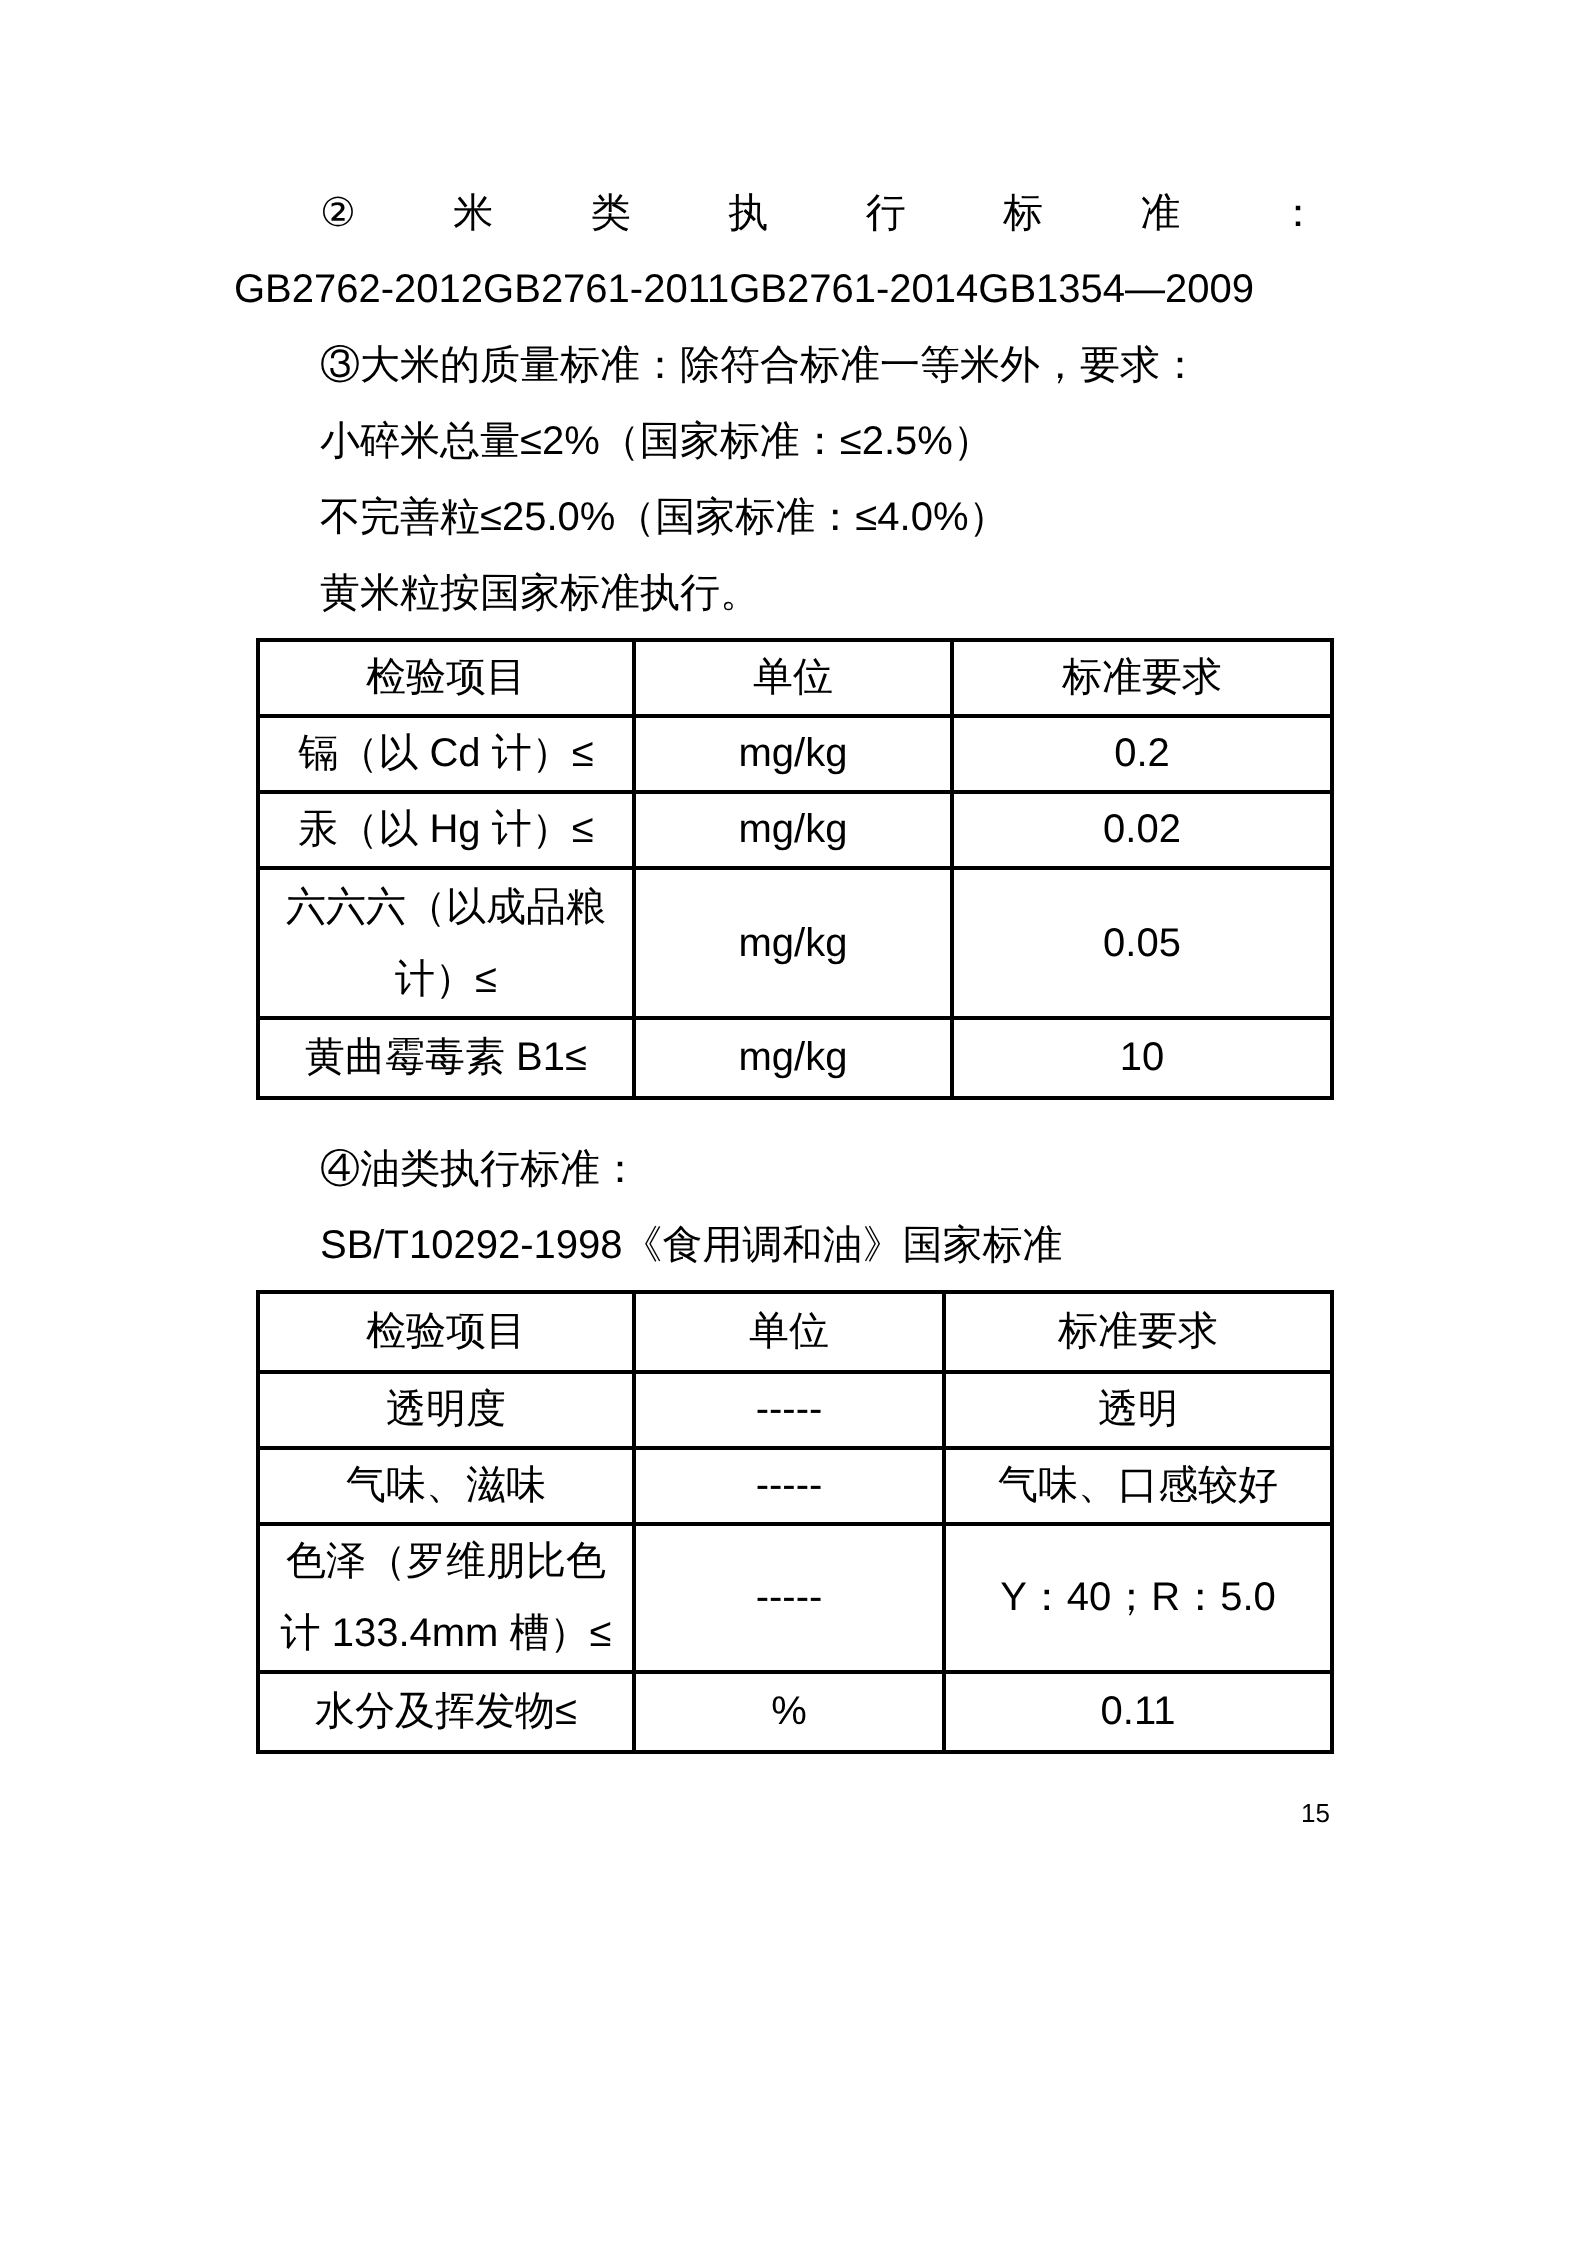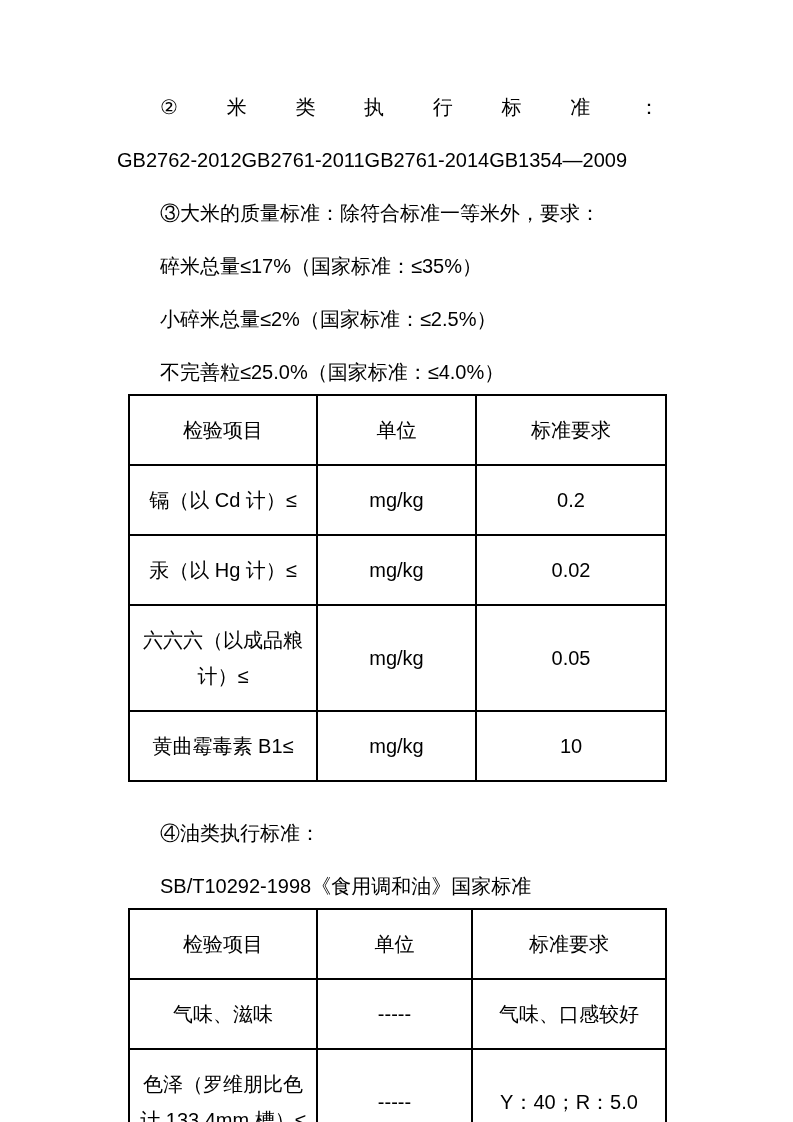--- a/index.html
+++ b/index.html
@@ -16,21 +16,20 @@
     box-sizing: border-box;
     padding: 88px 128px 0 117px;
     font-family: "Liberation Sans", serif;
     color: #000000;
     font-size: 20px;
     overflow: hidden;
   }
   .line {
     line-height: 38px;
     white-space: nowrap;
-    margin-top: 15px;
   }
   .indent {
     padding-left: 43px;
   }
   
   .justified-line {
     display: flex;
     justify-content: space-between;
     margin-left: 43px;
     padding-right: 6px;
@@ -41,39 +40,39 @@
   table.std-table {
     border-collapse: collapse;
     table-layout: fixed;
     width: 537px;
     margin-left: 11px;
   }
   table.std-table td {
     border: 2px solid #000000;
     text-align: center;
     vertical-align: middle;
-    padding: 16px 6px;
+    padding: 0 6px;
     line-height: 36px;
     overflow: hidden;
   }
   .t1 { margin-top: 3px; }
   .t1 .c1 { width: 188px; }
   .t1 .c2 { width: 159px; }
   .t1 .c3 { width: 190px; }
   .t2 { margin-top: 3px; }
   .t2 .c1 { width: 188px; }
   .t2 .c2 { width: 155px; }
   .t2 .c3 { width: 194px; }
 
   .rh40 { height: 40px; }
   .rh38 { height: 38px; }
   .rh75 { height: 75px; margin-left: 47px; }
   .rh77 { height: 62px; }
 
-  .sec4 { margin-top: 32px; }
+  .sec4 { margin-top: 16px; }
 
   .page-footer {
     margin-top: 22px;
     text-align: right;
     font-size: 13px;
     line-height: 16px;
     font-family: "Liberation Sans", sans-serif;
   }
 </style>
 </head>
@@ -87,23 +86,23 @@
     <span>类</span>
     <span>执</span>
     <span>行</span>
     <span>标</span>
     <span>准</span>
     <span>：</span>
   </div>
 
   <div class="line">GB2762-2012GB2761-2011GB2761-2014GB1354—2009</div>
   <div class="line indent">③大米的质量标准：除符合标准一等米外，要求：</div>
-  <div class="line indent">碎米总量≤17%（国家标准：≤35%）</div>
   <div class="line indent">小碎米总量≤2%（国家标准：≤2.5%）</div>
   <div class="line indent">不完善粒≤25.0%（国家标准：≤4.0%）</div>
+  <div class="line indent">黄米粒按国家标准执行。</div>
 
   <table class="std-table t1">
     <colgroup>
         <col class="c1">
         <col class="c2">
         <col class="c3">
       </colgroup>
     <tbody>
       <tr class="rh38">
         <td>检验项目</td>
@@ -142,20 +141,25 @@
         <col class="c2">
         <col class="c3">
       </colgroup>
     <tbody>
       <tr class="rh40">
         <td>检验项目</td>
         <td>单位</td>
         <td>标准要求</td>
       </tr>
       <tr class="rh38">
+        <td>透明度</td>
+        <td>-----</td>
+        <td>透明</td>
+      </tr>
+      <tr class="rh38">
         <td>气味、滋味</td>
         <td>-----</td>
         <td>气味、口感较好</td>
       </tr>
       <tr class="rh77">
         <td>色泽（罗维朋比色计 133.4mm 槽）≤</td>
         <td>-----</td>
         <td>Y：40；R：5.0</td>
       </tr>
       <tr class="rh40">

